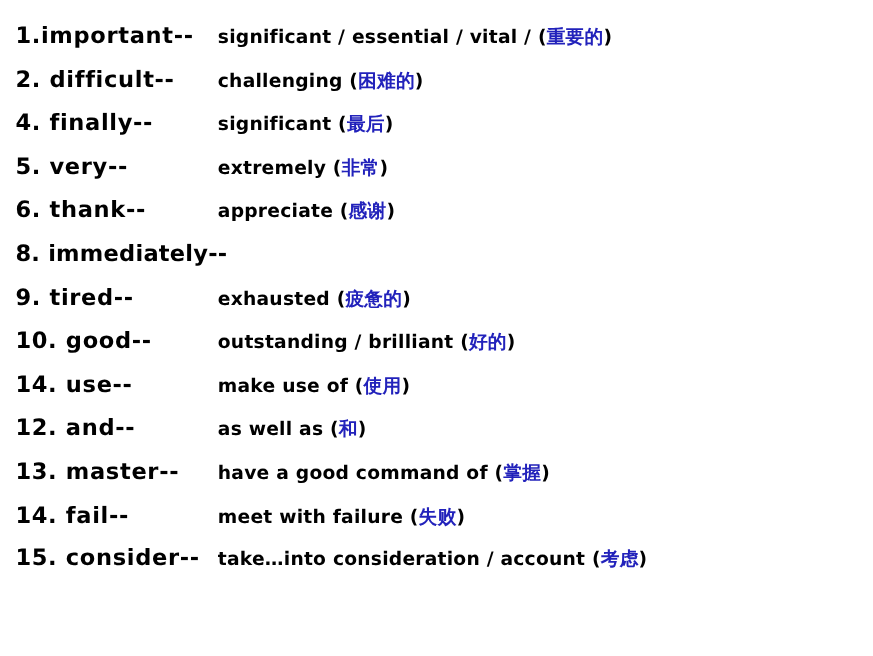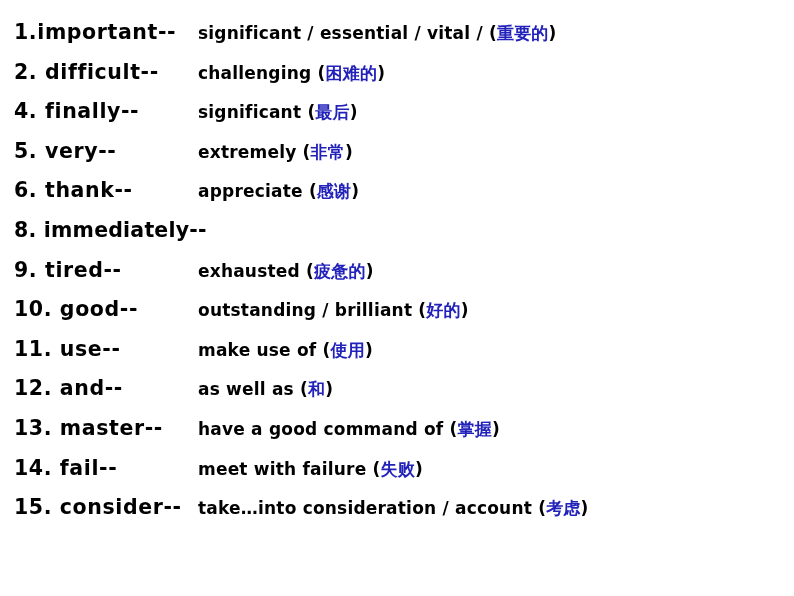--- a/index.html
+++ b/index.html
@@ -112,21 +112,21 @@
       <div class="term-cell">9. tired--</div>
       <div class="gloss-cell"><span>exhausted </span><span class="paren">(</span><span class="cn">疲惫的</span><span class="paren">)</span></div>
     </div>
 
     <div class="vocab-row">
       <div class="term-cell">10. good--</div>
       <div class="gloss-cell"><span>outstanding / brilliant </span><span class="paren">(</span><span class="cn">好的</span><span class="paren">)</span></div>
     </div>
 
     <div class="vocab-row">
-      <div class="term-cell">11. use--</div>
+      <div class="term-cell">14. use--</div>
       <div class="gloss-cell"><span>make use of </span><span class="paren">(</span><span class="cn">使用</span><span class="paren">)</span></div>
     </div>
 
     <div class="vocab-row">
       <div class="term-cell">12. and--</div>
       <div class="gloss-cell"><span>as well as </span><span class="paren">(</span><span class="cn">和</span><span class="paren">)</span></div>
     </div>
 
     <div class="vocab-row">
       <div class="term-cell">13. master--</div>

